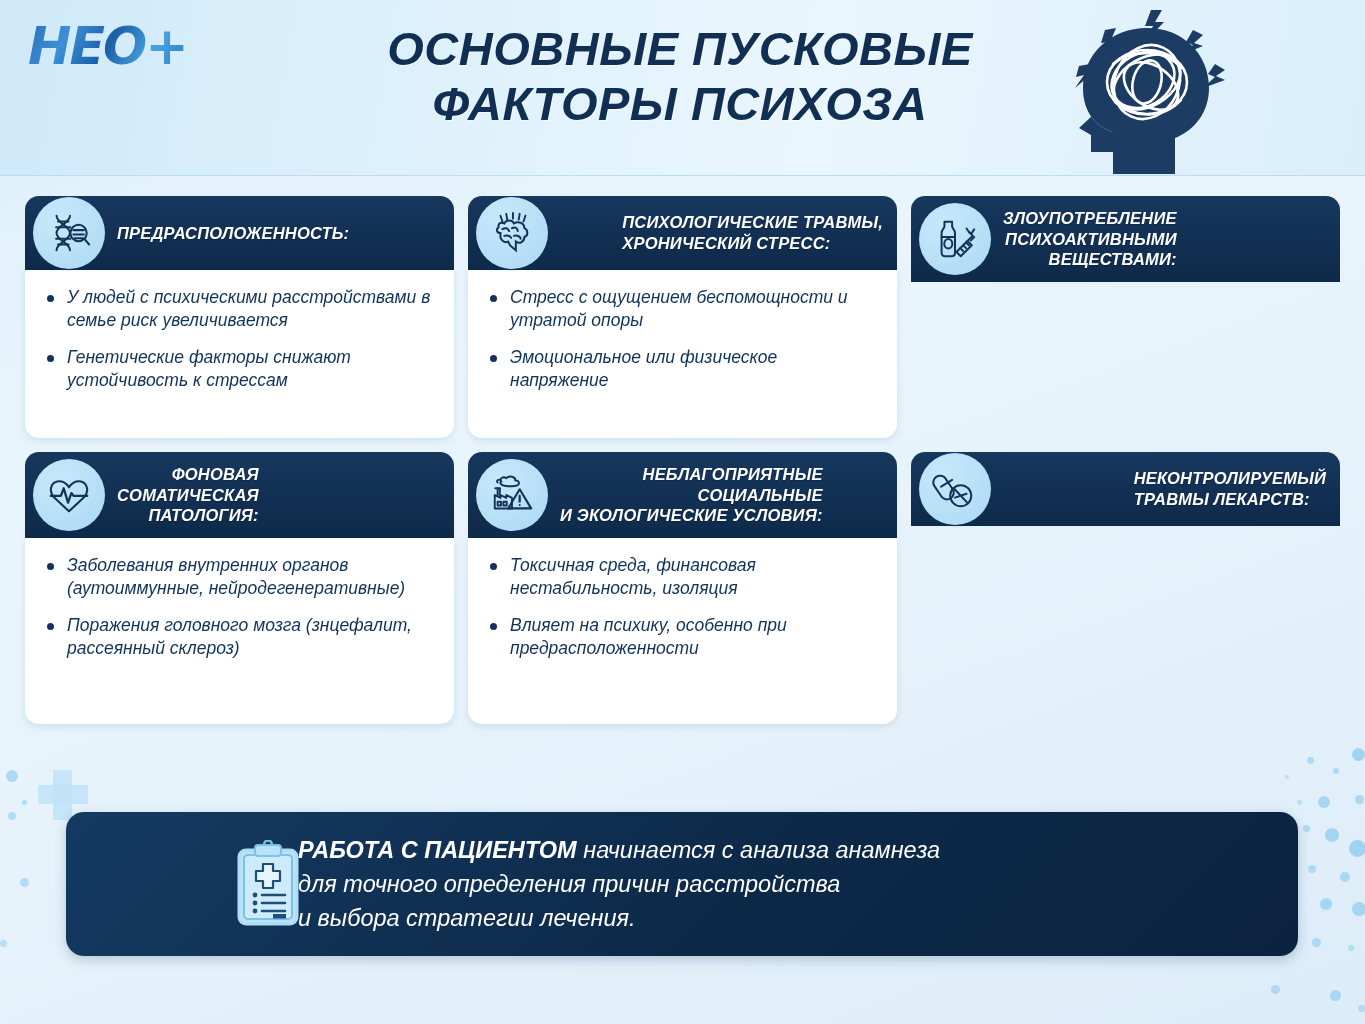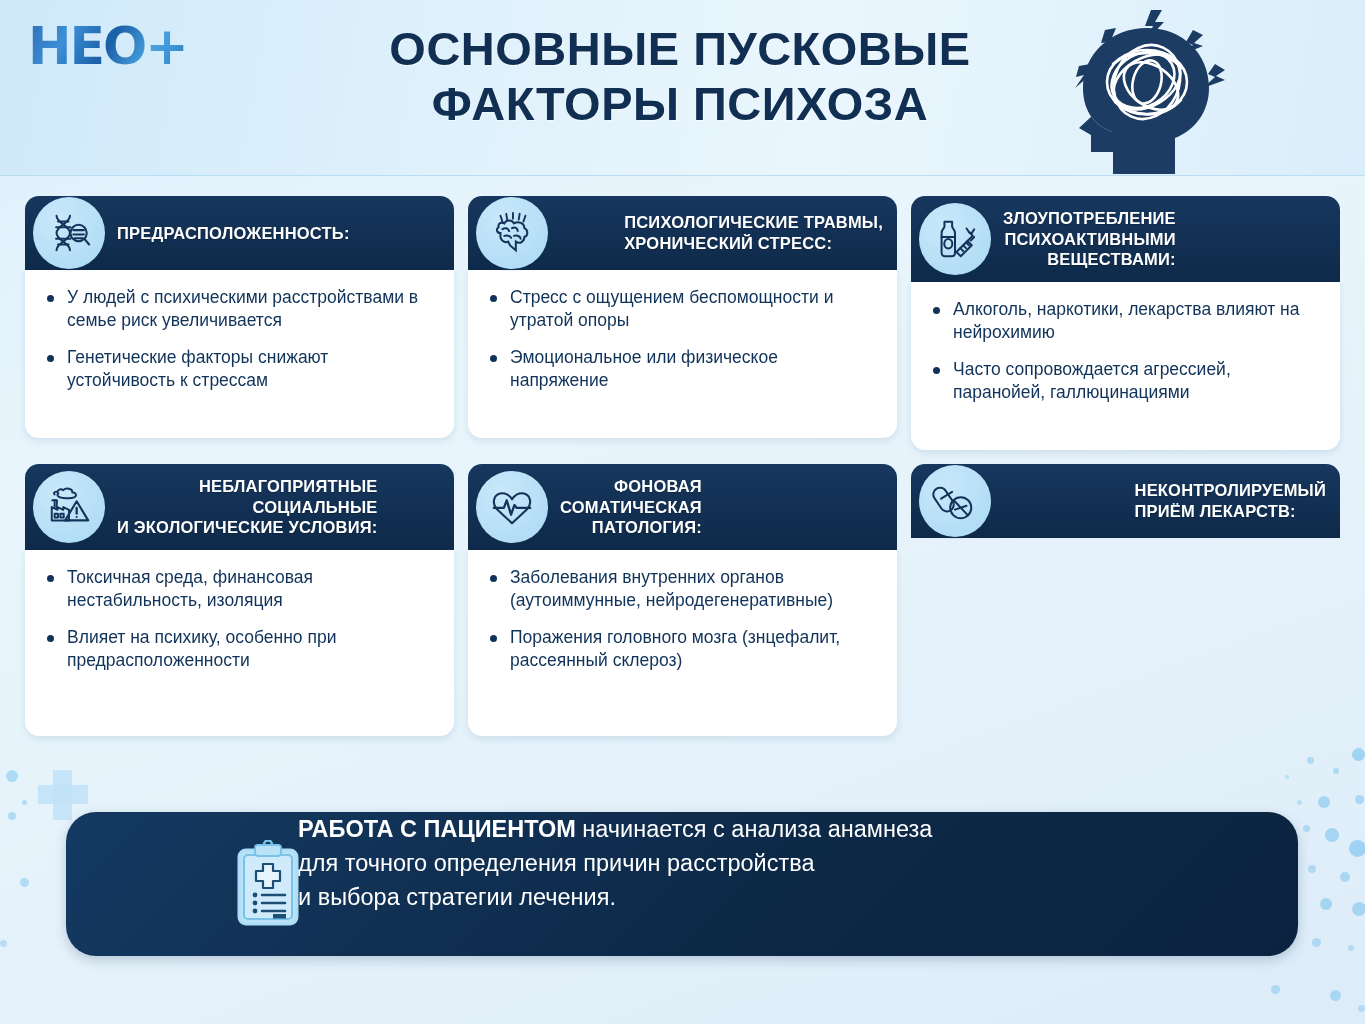--- a/index.html
+++ b/index.html
@@ -10,20 +10,21 @@
     overflow:hidden;
     position:relative;
   }
 
   .page {
     position:relative;
     width:1365px;
     height:1024px;
     background:linear-gradient(160deg,#ddeffb 0%, #e9f5fc 35%, #e4f1fa 70%, #dcecf8 100%);
     overflow:hidden;
+    font-style:italic;
   }
 
   
   .bg-deco { position:absolute; inset:0; pointer-events:none; }
   .dot { position:absolute; border-radius:50%; background:#7ec5ef; }
   .cross {
     position:absolute;
     background:#bfe2f7;
   }
   .cross::before, .cross::after{
@@ -119,22 +120,22 @@
     background:#11335a;
   }
   .r1 .card-body { min-height:168px; }
   .r2 .card-body { min-height:186px; }
 
   
   .footer {
     position:absolute; left:66px; top:812px;
     width:1232px; height:144px;
     background:linear-gradient(135deg,#143a62 0%, #0d2948 55%, #0b2340 100%);
-    border-radius:30px;
-    display:flex; align-items:flex-start;
+    border-radius:18px;
+    display:flex; align-items:center;
     padding-left:120px;
     box-shadow:0 4px 12px rgba(18,55,95,0.22);
   }
   .footer-icon {
     position:absolute; left:168px; top:50%; transform:translateY(-50%);
     width:68px; height:88px;
   }
   .footer-text {
     color:#ffffff;
     font-size:23.5px;
@@ -313,24 +314,39 @@
             <path d="M37 26 L42 21"></path>
             <path d="M39 17 L42.5 20.5 M44 22 L40.5 25.5"></path>
             <path d="M36 13 L39.5 18 M44 14 L41 18.5"></path>
             <path d="M29.5 33.5 L32.5 36.5 M32.5 30.5 L35.5 33.5 M35.5 27.5 L38.5 30.5"></path>
           </svg>
         </div>
         <div class="card-title">ЗЛОУПОТРЕБЛЕНИЕ
 ПСИХОАКТИВНЫМИ
 ВЕЩЕСТВАМИ:</div>
       </div>
+    </div>
+
+    <div class="card h3 r2">
+      <div class="card-head">
+        <div class="icon-circle">
+          <svg viewBox="0 0 48 48" fill="none" stroke="#14335a" stroke-width="2.2" stroke-linecap="round" stroke-linejoin="round">
+            <path d="M24 41 L8 26 C3 20.5 4.5 12 11.5 10 C16.5 8.6 21.5 11.5 24 16
+                     C26.5 11.5 31.5 8.6 36.5 10 C43.5 12 45 20.5 40 26 L24 41 Z"></path>
+            <path d="M5 25 H15.5 L18.5 17 L23 32 L26.5 22 L29 25 H43" stroke-width="2.4"></path>
+          </svg>
+        </div>
+        <div class="card-title">ФОНОВАЯ
+СОМАТИЧЕСКАЯ
+ПАТОЛОГИЯ:</div>
+      </div>
       <div class="card-body">
         <ul>
-          <li>Алкоголь, наркотики, лекарства влияют на нейрохимию</li>
-          <li>Часто сопровождается агрессией, паранойей, галлюцинациями</li>
+          <li>Заболевания внутренних органов (аутоиммунные, нейродегенеративные)</li>
+          <li>Поражения головного мозга (знцефалит, рассеянный склероз)</li>
         </ul>
       </div>
     </div>
 
     <div class="card h3 r2">
       <div class="card-head">
         <div class="icon-circle">
           <svg viewBox="0 0 48 48" fill="none" stroke="#14335a" stroke-width="2" stroke-linecap="round" stroke-linejoin="round">
             <path d="M13 10 C10 7 15 4 18 6.5 C21 3 28 5 27.5 9 C31 8.5 33 12.5 29.5 14
                      C26 15.5 15 15 13 13 C11 11.5 12 10.5 13 10 Z"></path>
@@ -350,54 +366,33 @@
 И ЭКОЛОГИЧЕСКИЕ УСЛОВИЯ:</div>
       </div>
       <div class="card-body">
         <ul>
           <li>Токсичная среда, финансовая нестабильность, изоляция</li>
           <li>Влияет на психику, особенно при предрасположенности</li>
         </ul>
       </div>
     </div>
 
-    <div class="card h3 r2">
-      <div class="card-head">
-        <div class="icon-circle">
-          <svg viewBox="0 0 48 48" fill="none" stroke="#14335a" stroke-width="2.2" stroke-linecap="round" stroke-linejoin="round">
-            <path d="M24 41 L8 26 C3 20.5 4.5 12 11.5 10 C16.5 8.6 21.5 11.5 24 16
-                     C26.5 11.5 31.5 8.6 36.5 10 C43.5 12 45 20.5 40 26 L24 41 Z"></path>
-            <path d="M5 25 H15.5 L18.5 17 L23 32 L26.5 22 L29 25 H43" stroke-width="2.4"></path>
-          </svg>
-        </div>
-        <div class="card-title">ФОНОВАЯ
-СОМАТИЧЕСКАЯ
-ПАТОЛОГИЯ:</div>
-      </div>
-      <div class="card-body">
-        <ul>
-          <li>Заболевания внутренних органов (аутоиммунные, нейродегенеративные)</li>
-          <li>Поражения головного мозга (знцефалит, рассеянный склероз)</li>
-        </ul>
-      </div>
-    </div>
-
     <div class="card h2 r2">
       <div class="card-head">
         <div class="icon-circle">
           <svg viewBox="0 0 48 48" fill="none" stroke="#14335a" stroke-width="2.1" stroke-linecap="round" stroke-linejoin="round">
             <rect x="5" y="9" width="14" height="27" rx="7" transform="rotate(-34 12 22.5)"></rect>
             <path d="M9.5 21.5 L21 14.5"></path>
             <circle cx="30" cy="31" r="11"></circle>
             <path d="M22.5 23 L37.5 39"></path>
             <path d="M24 33 L36 29"></path>
           </svg>
         </div>
         <div class="card-title">НЕКОНТРОЛИРУЕМЫЙ
-ПРИЁМ ЛЕКАРСТВ:</div>
+ТРАВМЫ ЛЕКАРСТВ:</div>
       </div>
     </div>
 
   </div>
 
   <div class="footer">
     <div class="footer-icon">
       <svg viewBox="0 0 68 88" fill="none" stroke="#aeddf5" stroke-width="3" stroke-linecap="round" stroke-linejoin="round">
         <rect x="5" y="10" width="58" height="74" rx="7" fill="#b9e2f7" stroke="#aeddf5"></rect>
         <rect x="10" y="15" width="48" height="64" rx="4" fill="#cfeafb" stroke="#7bc2e8" stroke-width="2"></rect>

